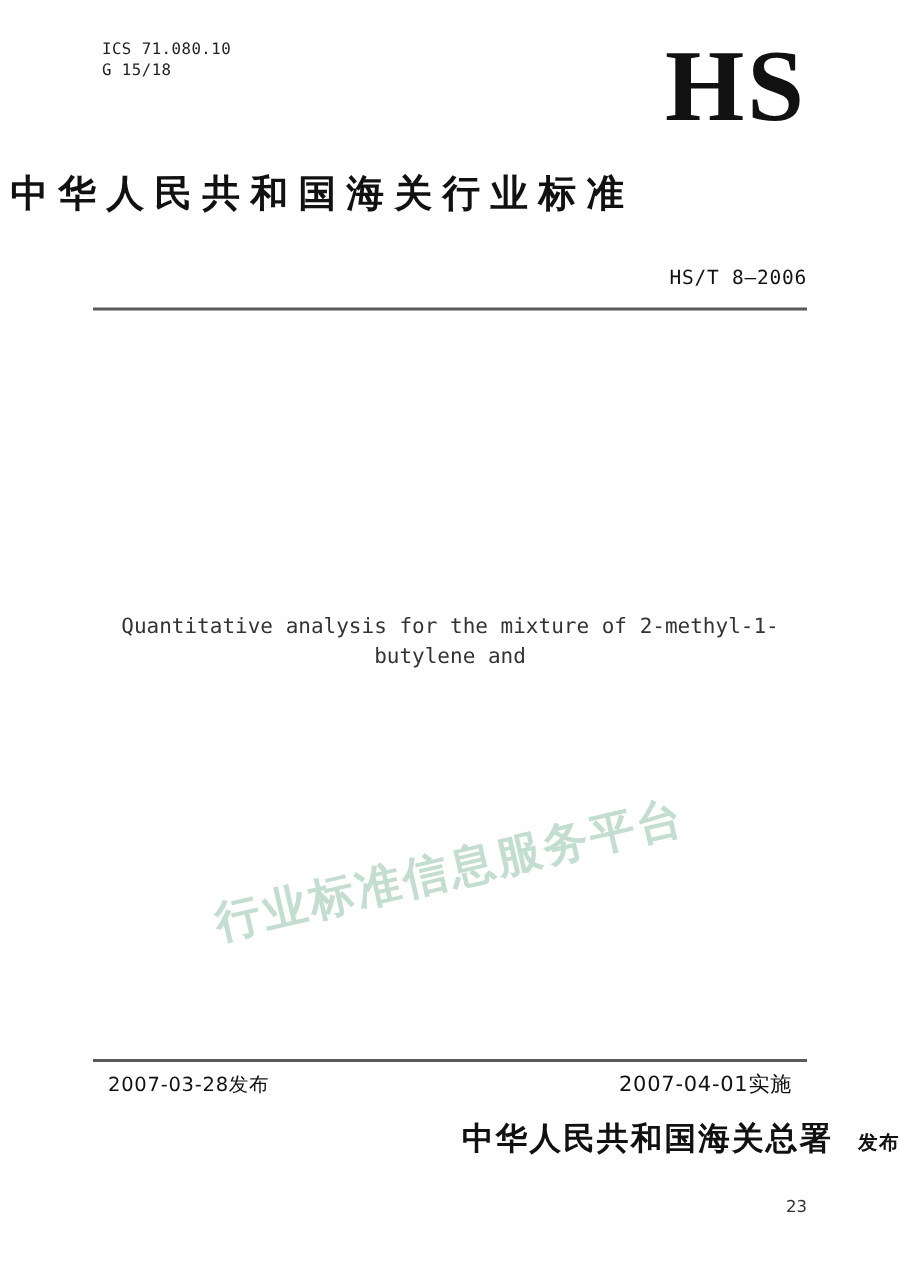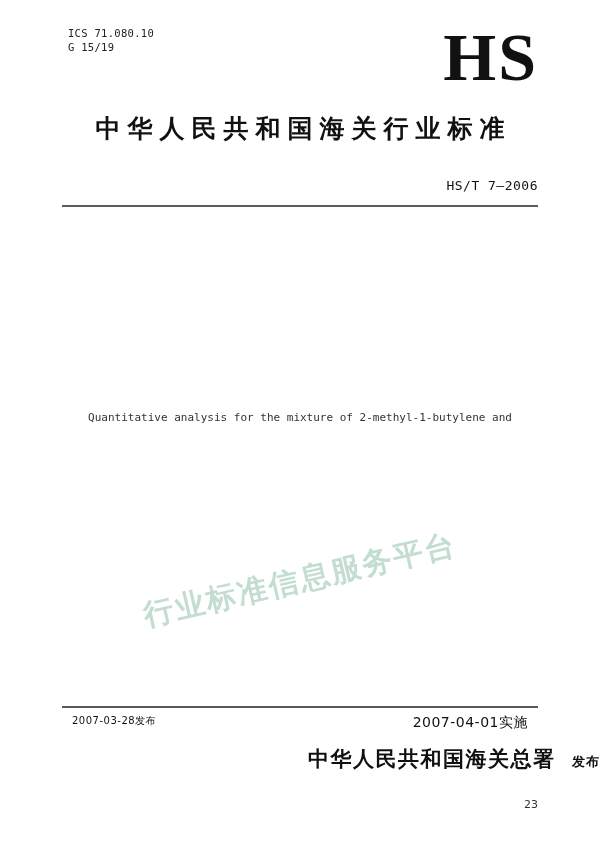--- a/index.html
+++ b/index.html
@@ -47,21 +47,20 @@
     color: #111;
     line-height: 62px;
   }
 
   
   .org-title {
     position: absolute;
     left: 0;
     right: 0;
     top: 112px;
-    text-align: center;
     font-family: "DejaVu Sans", sans-serif;
     font-size: 25px;
     font-weight: bold;
     letter-spacing: 7px;
     color: #111;
     padding-left: 7px;
   }
 
   
   .std-number {
@@ -101,21 +100,21 @@
   }
 
   
   .doc-subtitle {
     position: absolute;
     left: 80px;
     right: 80px;
     top: 408px;
     text-align: center;
     font-family: "DejaVu Sans Mono", monospace;
-    font-size: 11px;
+    font-size: 14px;
     line-height: 20px;
     letter-spacing: 0px;
     color: #333;
   }
 
   
   .watermark {
     position: absolute;
     left: 0;
     right: 0;
@@ -131,21 +130,21 @@
     pointer-events: none;
     user-select: none;
   }
 
   
   .date-issue {
     position: absolute;
     left: 72px;
     top: 714px;
     font-family: "DejaVu Sans", sans-serif;
-    font-size: 10px;
+    font-size: 13px;
     letter-spacing: 0.5px;
     color: #111;
   }
   .date-effective {
     position: absolute;
     right: 72px;
     top: 714px;
     font-family: "DejaVu Sans", sans-serif;
     font-size: 14px;
     letter-spacing: 0.5px;
@@ -188,28 +187,28 @@
     margin-top: 8px;
   }
 </style>
 </head>
 <body>
 
 <div class="page">
 
   <div class="ics-block">
     <div class="ics-line">ICS 71.080.10</div>
-    <div class="ics-line">G 15/19</div>
+    <div class="ics-line">G 15/18</div>
   </div>
 
   <div class="hs-logo">HS</div>
 
   <div class="org-title">中华人民共和国海关行业标准</div>
 
-  <div class="std-number">HS/T 7—2006</div>
+  <div class="std-number">HS/T 8—2006</div>
 
   <div class="rule rule-top"></div>
 
 
   <div class="doc-subtitle">
     <div>Quantitative analysis for the mixture of 2-methyl-1-butylene and</div>
   </div>
 
   <div class="watermark">行业标准信息服务平台</div>
 

